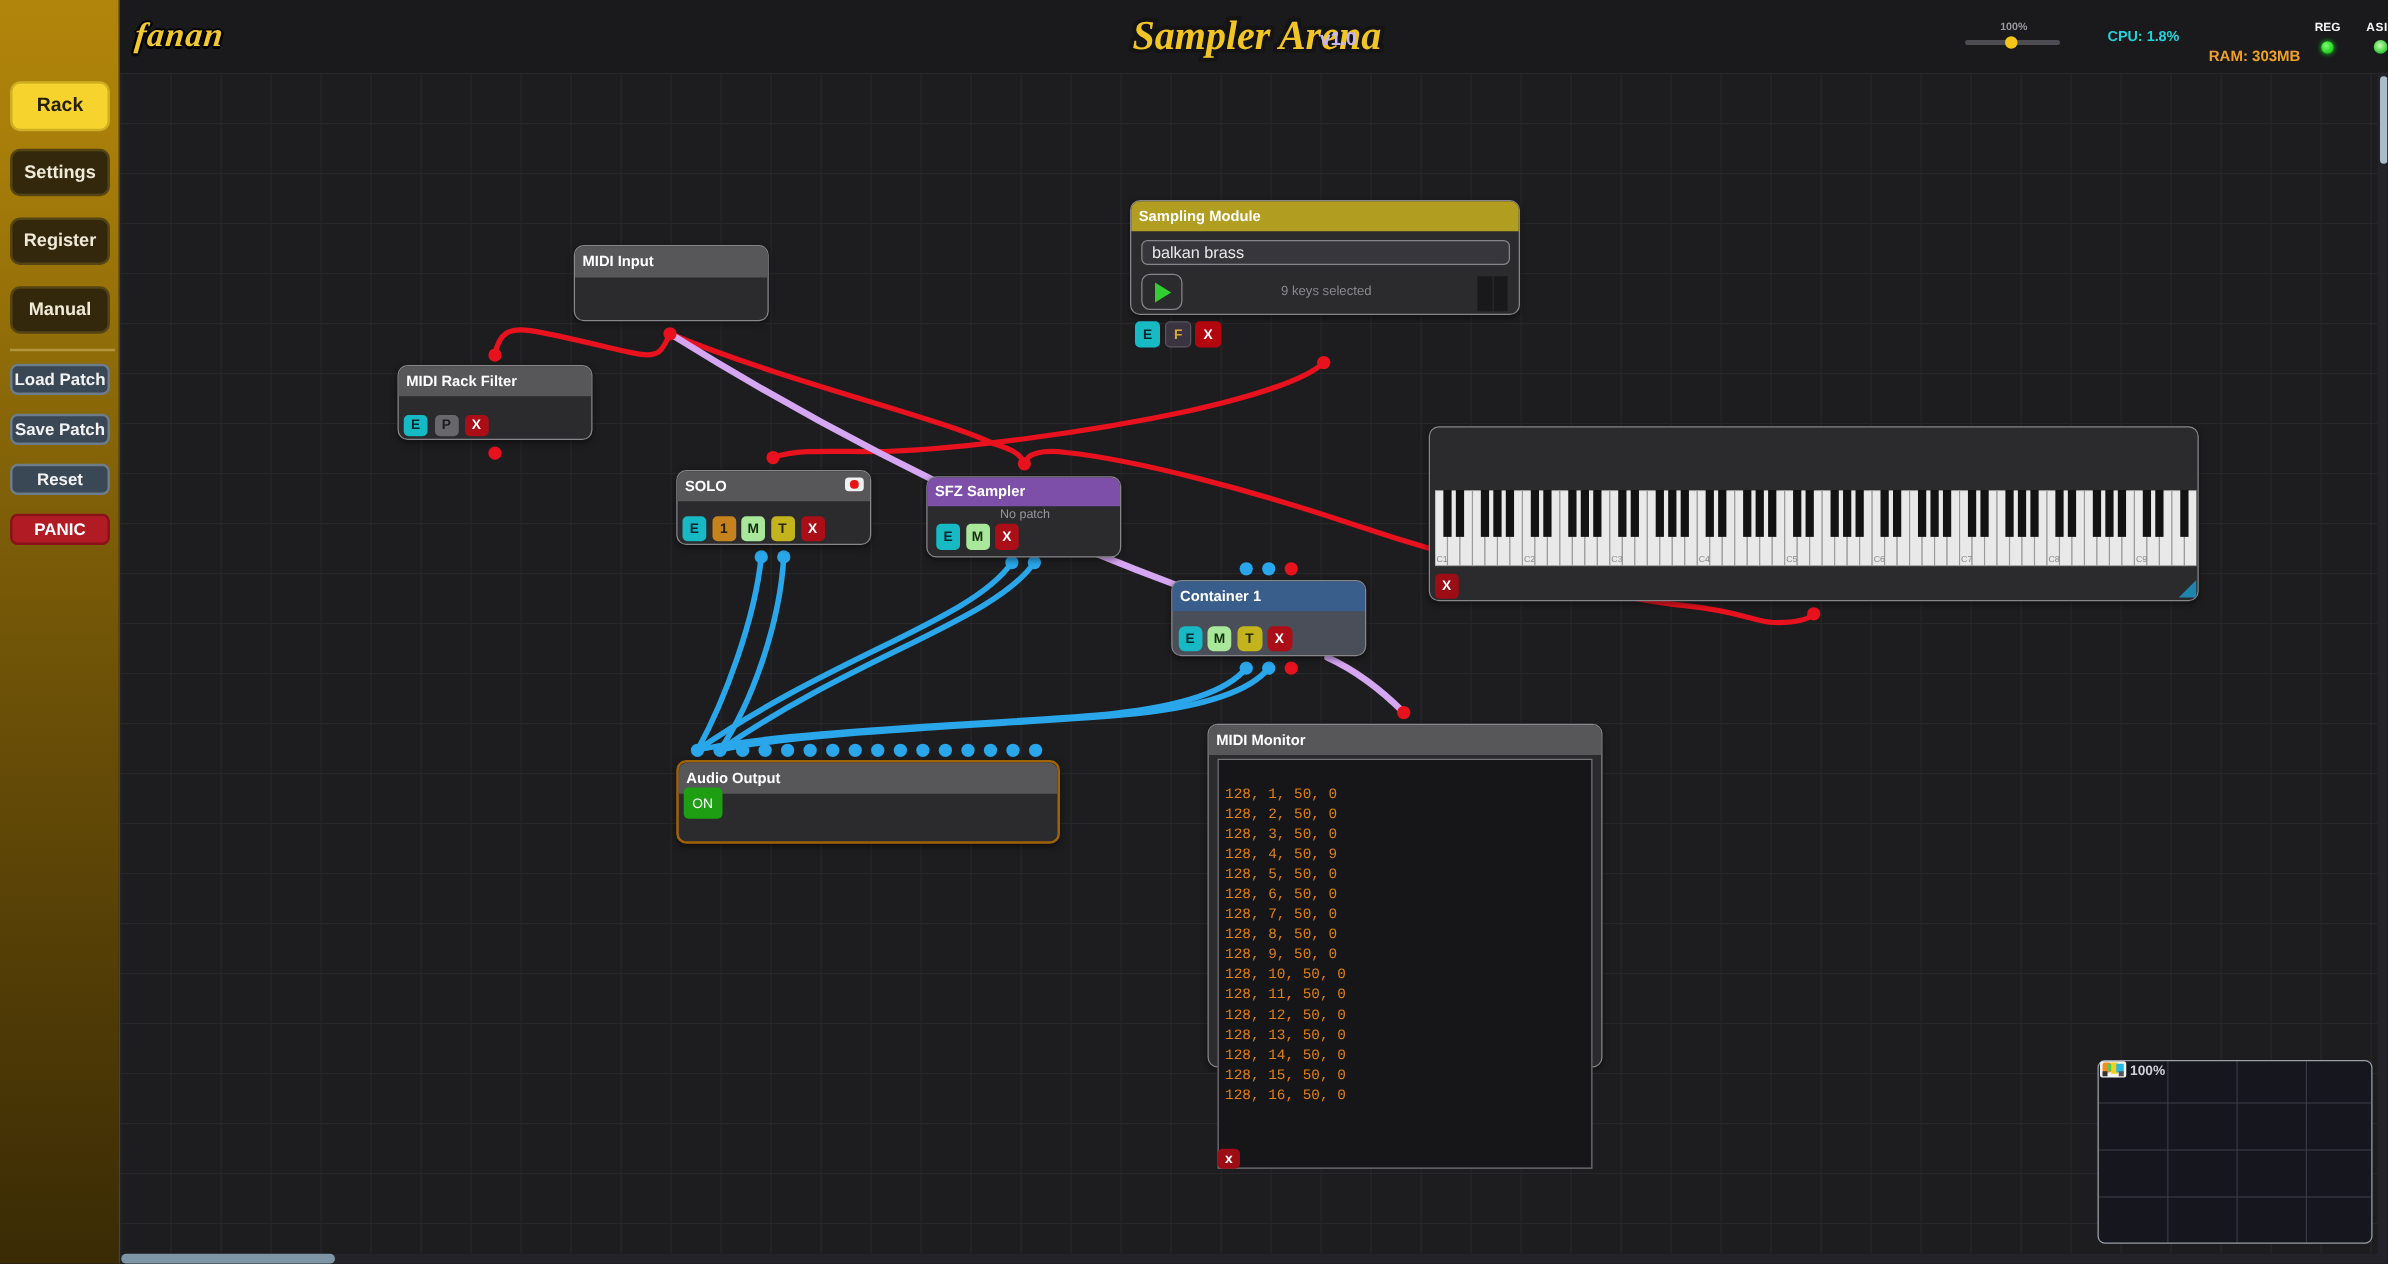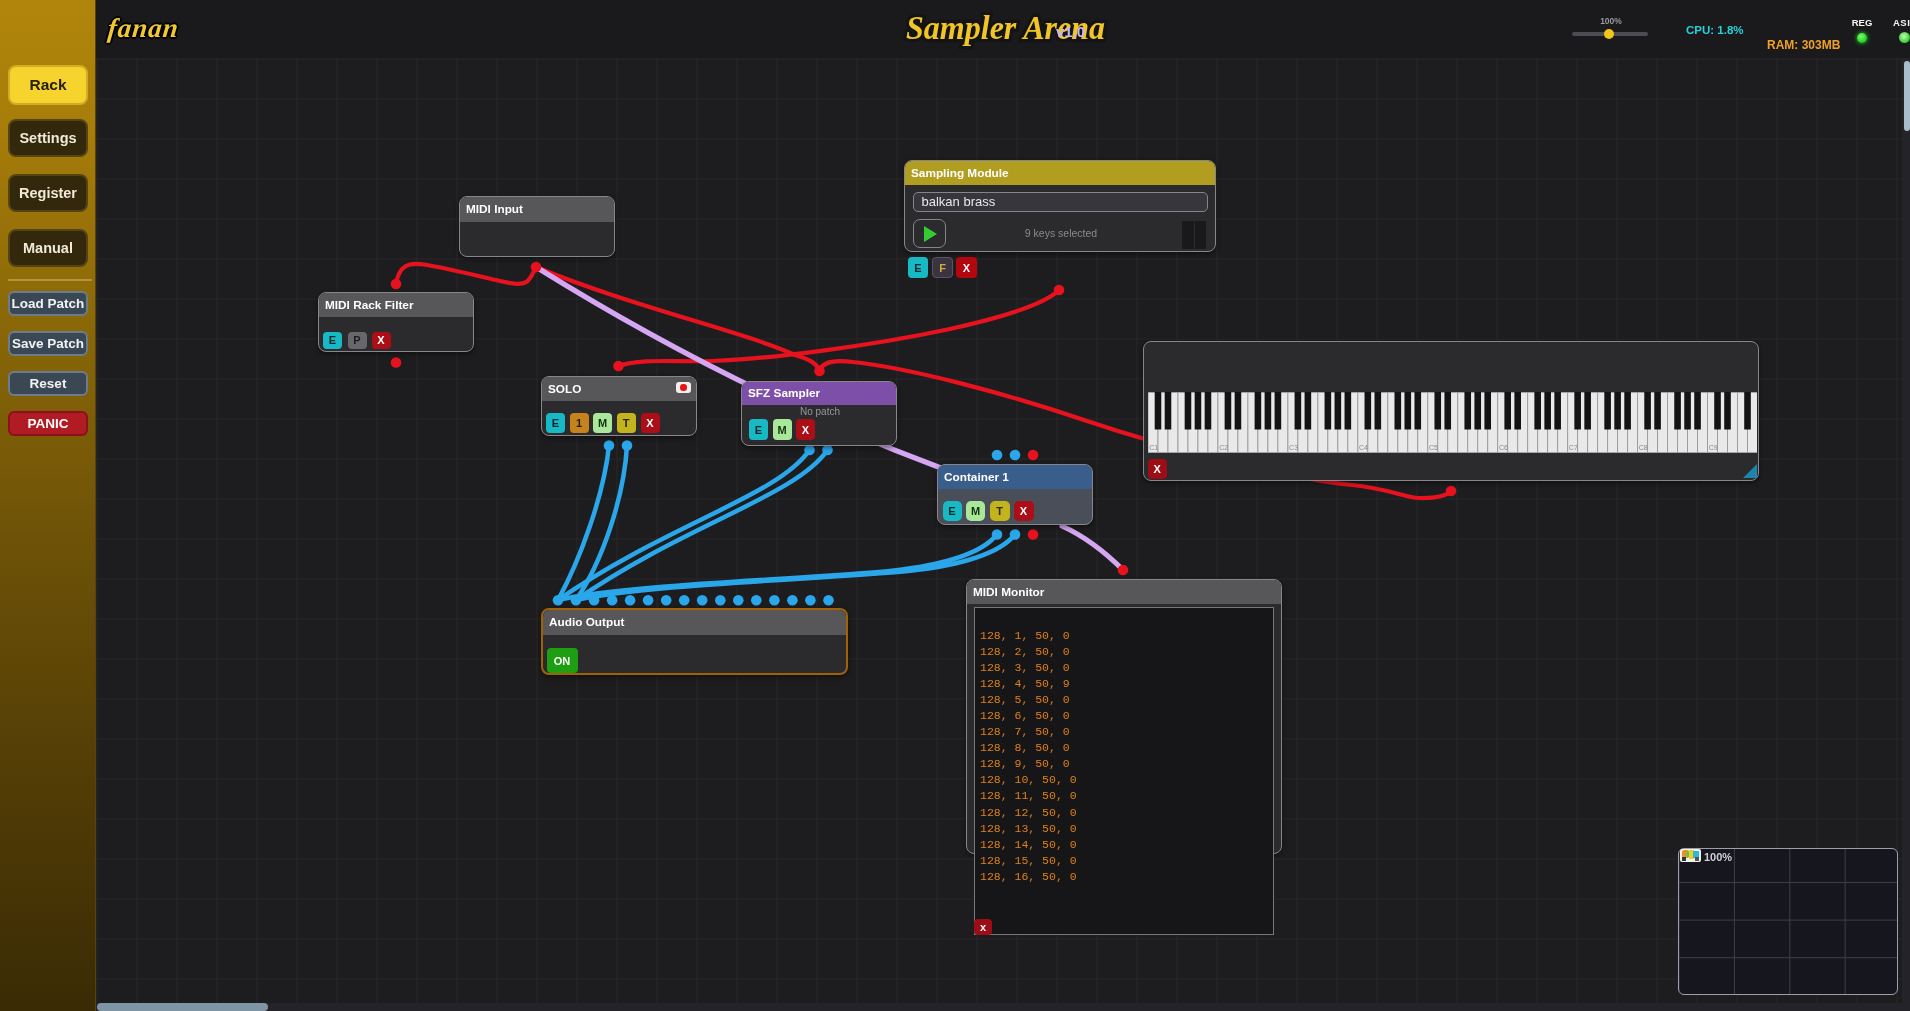--- a/index.html
+++ b/index.html
@@ -228,21 +228,21 @@
       <text x="350.91" y="57.5" font-family="Liberation Sans, sans-serif" font-size="7" fill="#8a8a8a">C6</text>
       <text x="420.86" y="57.5" font-family="Liberation Sans, sans-serif" font-size="7" fill="#8a8a8a">C7</text>
       <text x="490.80" y="57.5" font-family="Liberation Sans, sans-serif" font-size="7" fill="#8a8a8a">C8</text>
       <text x="560.74" y="57.5" font-family="Liberation Sans, sans-serif" font-size="7" fill="#8a8a8a">C9</text>
     </svg>
 <div style="position:absolute;left:3.5px;top:117px;width:19.5px;height:20px;background:#9c0d15;border-radius:4px;color:#fff;font-size:11px;font-weight:bold;display:flex;align-items:center;justify-content:center;z-index:3">X</div>
 <div style="position:absolute;right:1px;bottom:2px;width:0;height:0;border-left:14px solid transparent;border-bottom:14px solid #1e84ae"></div>
 </div>
 <div style="position:absolute;left:541px;top:608px;width:307px;height:67px;background:#2b2b2d;border:2px solid #a16207;border-radius:8px;z-index:3;box-shadow:0 2px 5px rgba(0,0,0,.45)">
     <div style="position:absolute;left:0;top:0;right:0;height:25px;background:#57575a;border-radius:7px 7px 0 0;color:#fff;font-size:11.8px;font-weight:bold;line-height:25px;padding-left:6px;box-sizing:border-box">Audio Output</div>
-<div style="position:absolute;left:3.5px;top:38px;width:31px;height:25px;background:#1e9e13;border-radius:4px;color:#fff;font-size:11px;font-weight:bold;display:flex;align-items:center;justify-content:center">ON</div>
+<div style="position:absolute;left:3.5px;top:20px;width:31px;height:25px;background:#1e9e13;border-radius:4px;color:#fff;font-size:11px;font-weight:normal;display:flex;align-items:center;justify-content:center">ON</div>
 </div>
 <div style="position:absolute;left:966px;top:579px;width:316px;height:275px;background:#2b2b2d;border:1px solid #87878b;border-radius:8px;z-index:3;box-shadow:0 2px 5px rgba(0,0,0,.45)">
     <div style="position:absolute;left:0;top:0;right:0;height:24px;background:#57575a;border-radius:7px 7px 0 0;color:#fff;font-size:11.8px;font-weight:bold;line-height:24px;padding-left:6px;box-sizing:border-box">MIDI Monitor</div>
 <div style="position:absolute;left:7px;top:27px;width:300px;height:328px;background:#161618;border:1px solid #77777c;font-family:'Liberation Mono',monospace;font-size:11.5px;line-height:16.05px;color:#e08018;padding:20px 0 0 5px">
       <div>128, 1, 50, 0</div>
       <div>128, 2, 50, 0</div>
       <div>128, 3, 50, 0</div>
       <div>128, 4, 50, 9</div>
       <div>128, 5, 50, 0</div>
       <div>128, 6, 50, 0</div>

